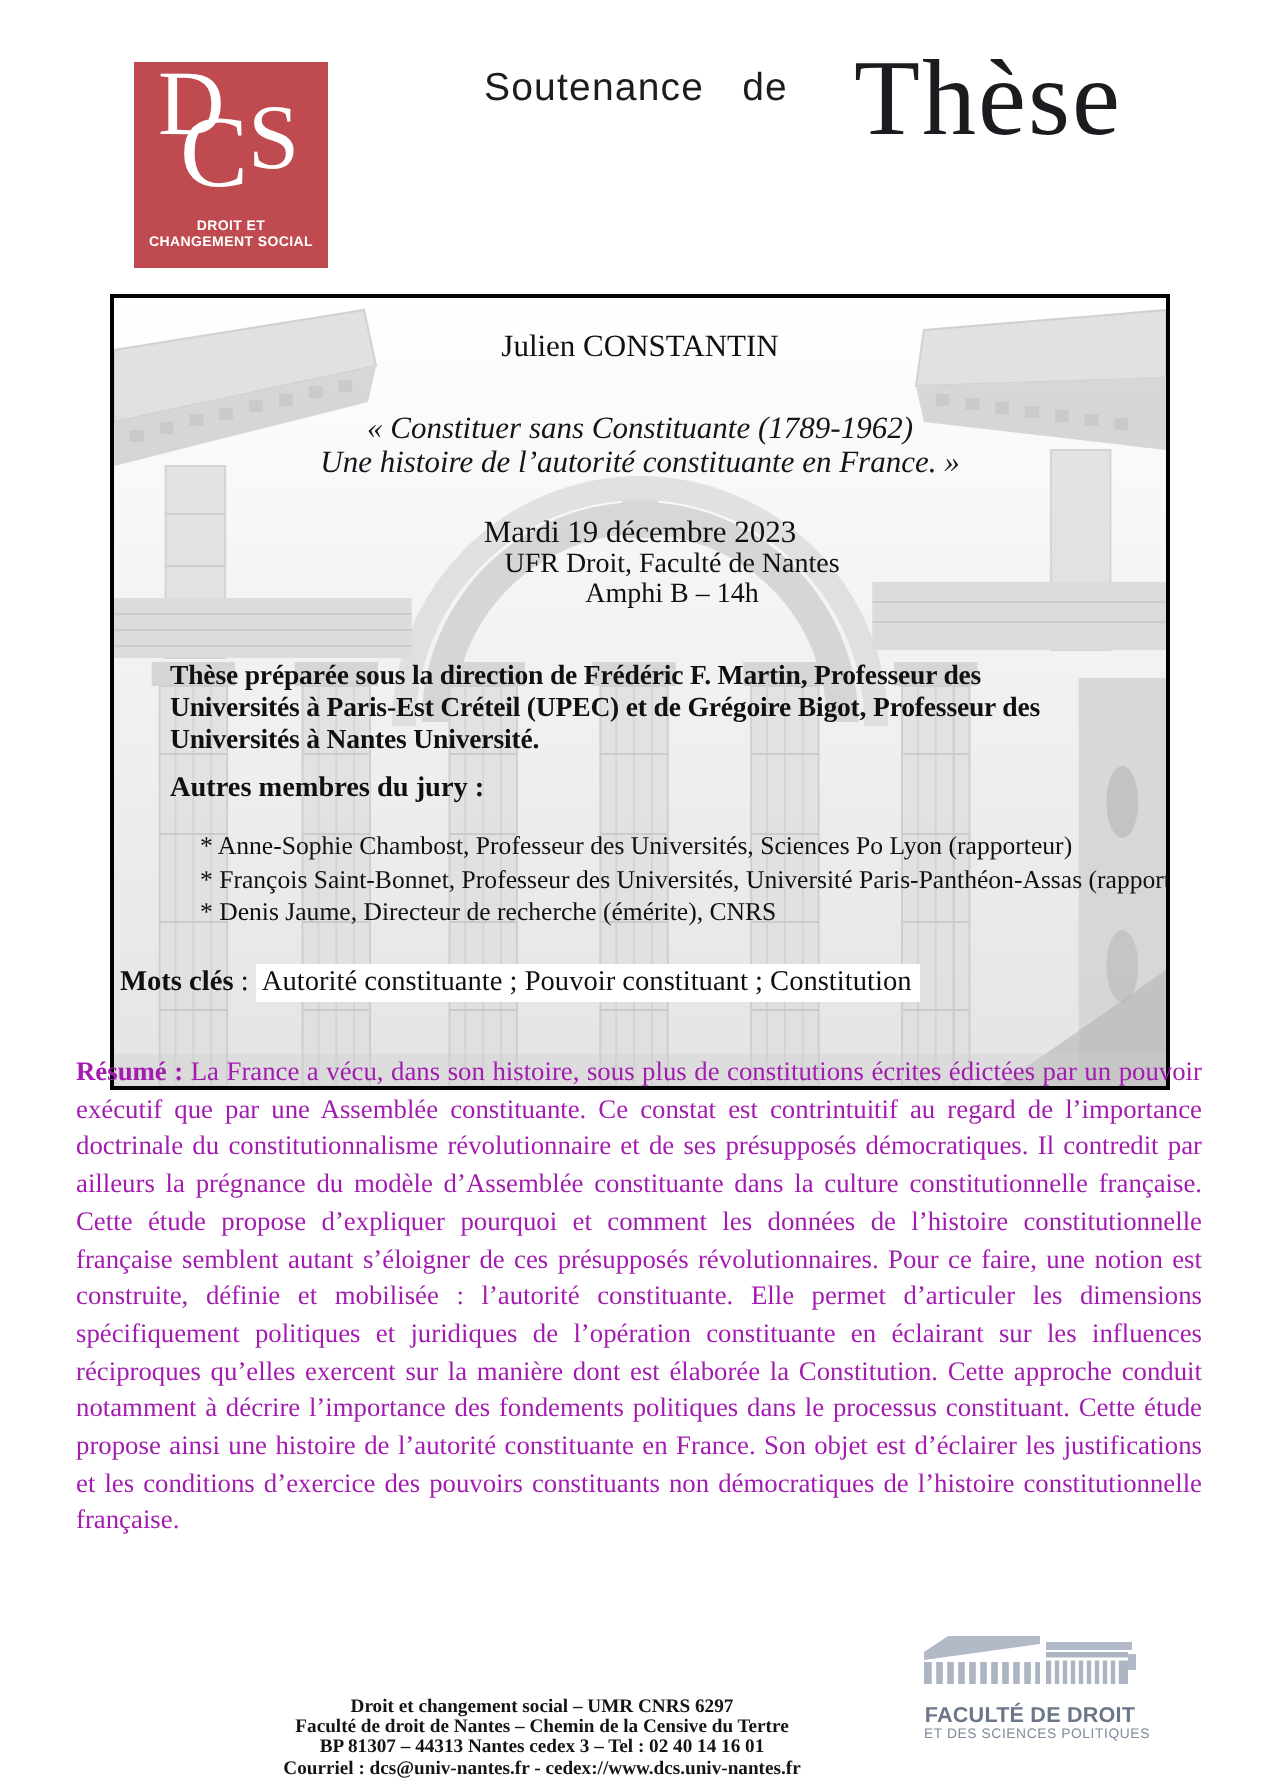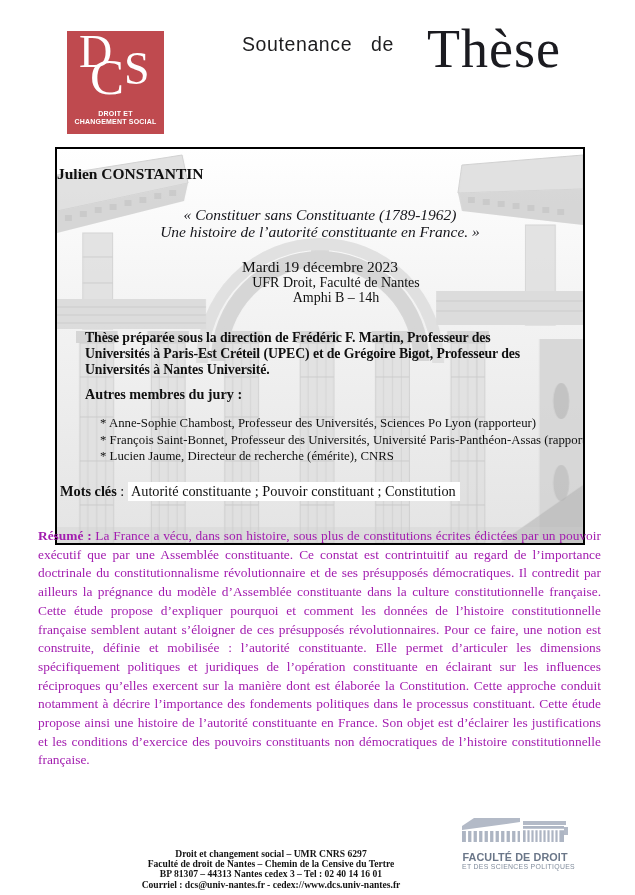--- a/index.html
+++ b/index.html
@@ -19,21 +19,21 @@
   .dcs-caption{position:absolute;bottom:7px;left:0;right:0;text-align:center;color:#fff;
     font-family:"Liberation Sans","DejaVu Sans",sans-serif;font-weight:bold;font-size:7px;line-height:8.6px;letter-spacing:.2px;white-space:nowrap;}
   .soutenance{position:absolute;left:233px;top:33px;width:170px;text-align:center;
     font-family:"Liberation Sans","DejaVu Sans",sans-serif;font-size:19.5px;color:#1d1d1f;word-spacing:13px;letter-spacing:.6px;white-space:nowrap;}
   .these{position:absolute;left:427px;top:21px;font-size:54px;line-height:1.05;color:#1b1b20;letter-spacing:1px;}
 
   
   .box{position:absolute;left:55px;top:147px;width:530px;height:398px;border:2px solid #000;box-sizing:border-box;overflow:hidden;background:#fdfdfd;}
   .box-bg{position:absolute;left:0;top:0;width:100%;height:100%;}
   .box-content{position:relative;z-index:1;}
-  .candidate{margin-top:17px;text-align:left;font-weight:bold;font-size:15.5px;line-height:16px;}
+  .candidate{margin-top:17px;text-align:center;font-weight:normal;font-size:15.5px;line-height:16px;}
   .thesis-title{margin-top:25px;text-align:center;font-style:italic;font-size:15.5px;line-height:16.5px;color:#14141a;}
   .date-line{margin-top:19px;text-align:center;font-weight:normal;font-size:15.5px;line-height:16px;}
   .place-line,.room-line{text-align:center;font-size:14px;line-height:15px;margin-left:32px;}
   .direction{margin:25px 26px 0 28px;font-weight:bold;font-size:13.8px;line-height:15.8px;letter-spacing:-.1px;}
   .jury-header{margin:10px 28px 0;font-weight:bold;font-size:14.2px;line-height:15px;}
   .jury-list{margin:13px 0 0 43px;font-size:12.8px;line-height:16.4px;white-space:nowrap;}
   .keywords-line{margin:18px 0 0 3px;font-size:14.3px;line-height:17px;white-space:nowrap;}
   .kw-label{font-weight:bold;}
   .kw-highlight{background:#ffffff;padding:1px 4px 2px 3px;}
 
@@ -203,21 +203,21 @@
         <div>Une histoire de l’autorité constituante en France. »</div>
       </div>
       <div class="date-line">Mardi 19 décembre 2023</div>
       <div class="place-line">UFR Droit, Faculté de Nantes</div>
       <div class="room-line">Amphi B – 14h</div>
       <div class="direction">Thèse préparée sous la direction de Frédéric F. Martin, Professeur des Universités à Paris-Est Créteil (UPEC) et de Grégoire Bigot, Professeur des Universités à Nantes Université.</div>
       <div class="jury-header">Autres membres du jury :</div>
       <div class="jury-list">
         <div class="jury-item">* Anne-Sophie Chambost, Professeur des Universités, Sciences Po Lyon (rapporteur)</div>
         <div class="jury-item">* François Saint-Bonnet, Professeur des Universités, Université Paris-Panthéon-Assas (rapporteur)</div>
-        <div class="jury-item">* Lucien Jaume, Directeur de recherche (émérite), CNRS</div>
+        <div class="jury-item">* Denis Jaume, Directeur de recherche (émérite), CNRS</div>
       </div>
       <div class="keywords-line"><span class="kw-label">Mots clés</span><span> : </span><span class="kw-highlight">Autorité constituante ; Pouvoir constituant ; Constitution</span></div>
     </div>
   </div>
 
   <div class="resume">
     <span class="resume-label">Résumé :</span>
     <span>La France a vécu, dans son histoire, sous plus de constitutions écrites édictées par un pouvoir exécutif que par une Assemblée constituante. Ce constat est contrintuitif au regard de l’importance doctrinale du constitutionnalisme révolutionnaire et de ses présupposés démocratiques. Il contredit par ailleurs la prégnance du modèle d’Assemblée constituante dans la culture constitutionnelle française. Cette étude propose d’expliquer pourquoi et comment les données de l’histoire constitutionnelle française semblent autant s’éloigner de ces présupposés révolutionnaires. Pour ce faire, une notion est construite, définie et mobilisée : l’autorité constituante. Elle permet d’articuler les dimensions spécifiquement politiques et juridiques de l’opération constituante en éclairant sur les influences réciproques qu’elles exercent sur la manière dont est élaborée la Constitution. Cette approche conduit notamment à décrire l’importance des fondements politiques dans le processus constituant. Cette étude propose ainsi une histoire de l’autorité constituante en France. Son objet est d’éclairer les justifications et les conditions d’exercice des pouvoirs constituants non démocratiques de l’histoire constitutionnelle française.</span>
   </div>
 

